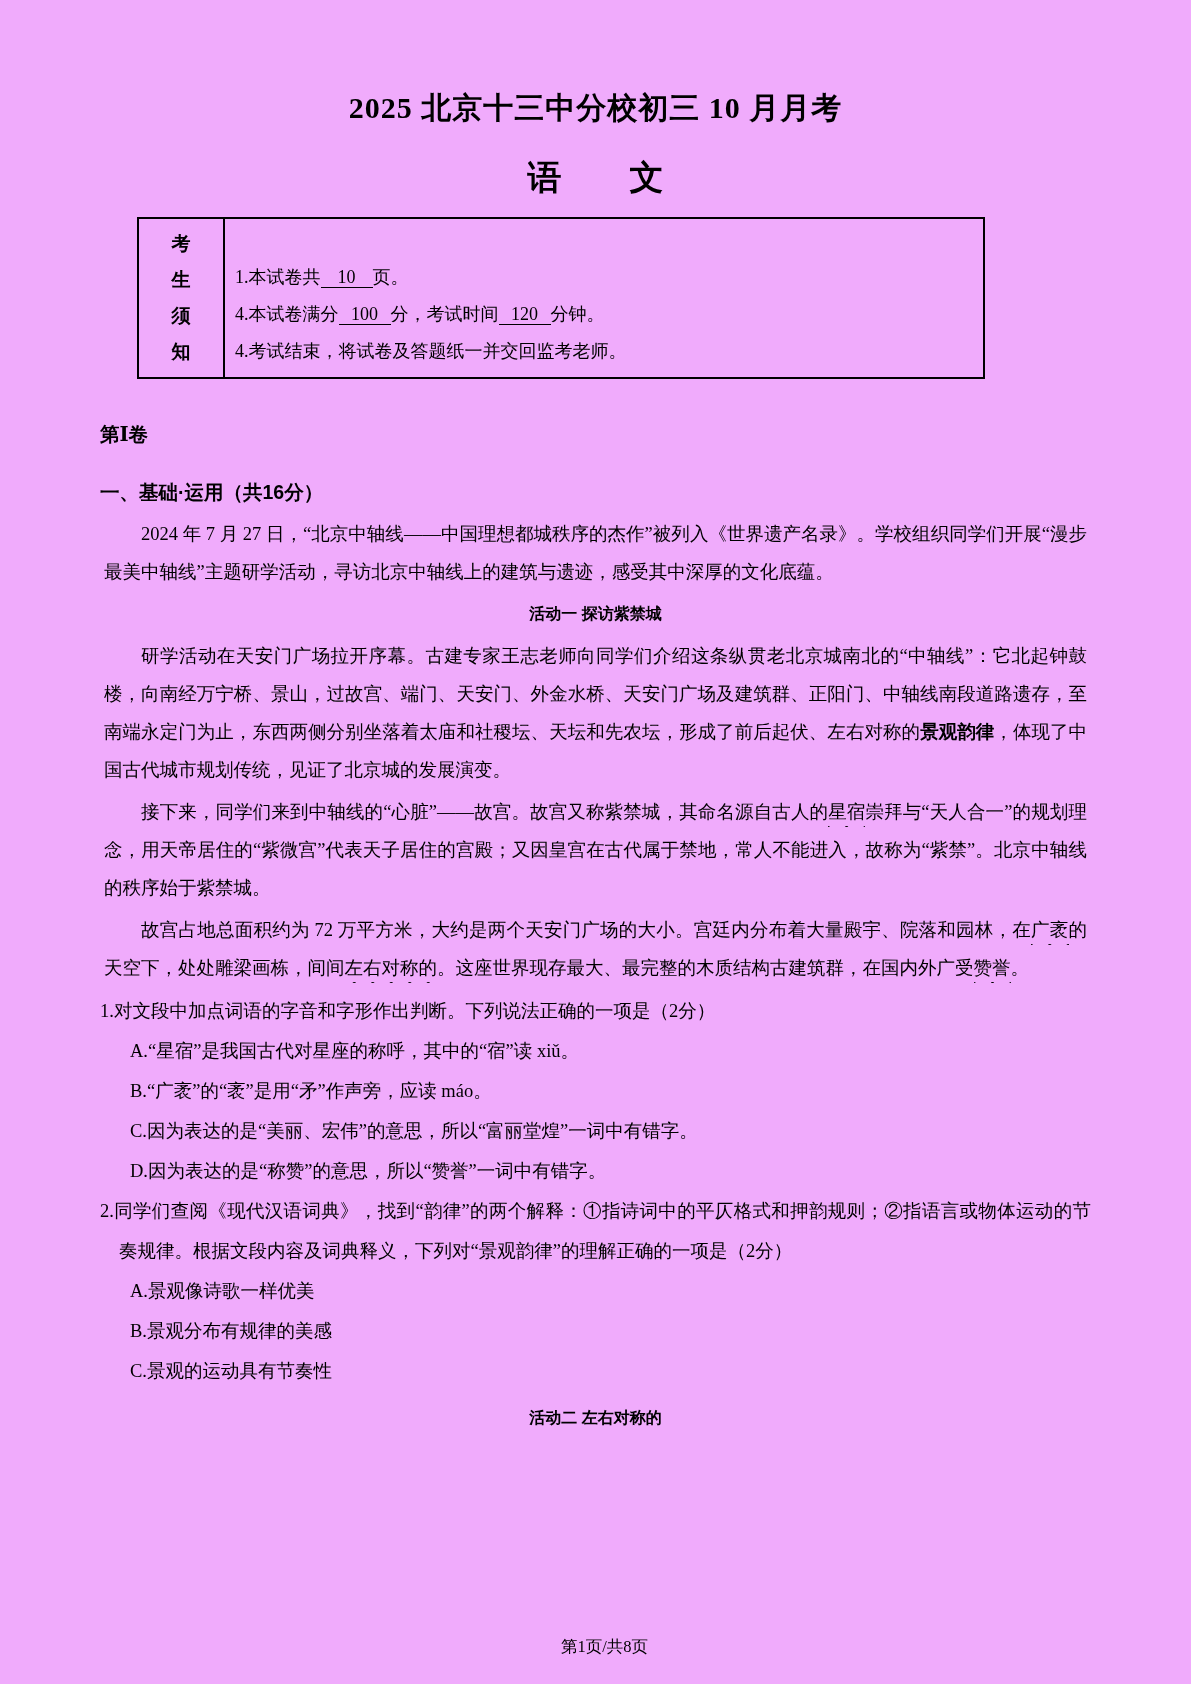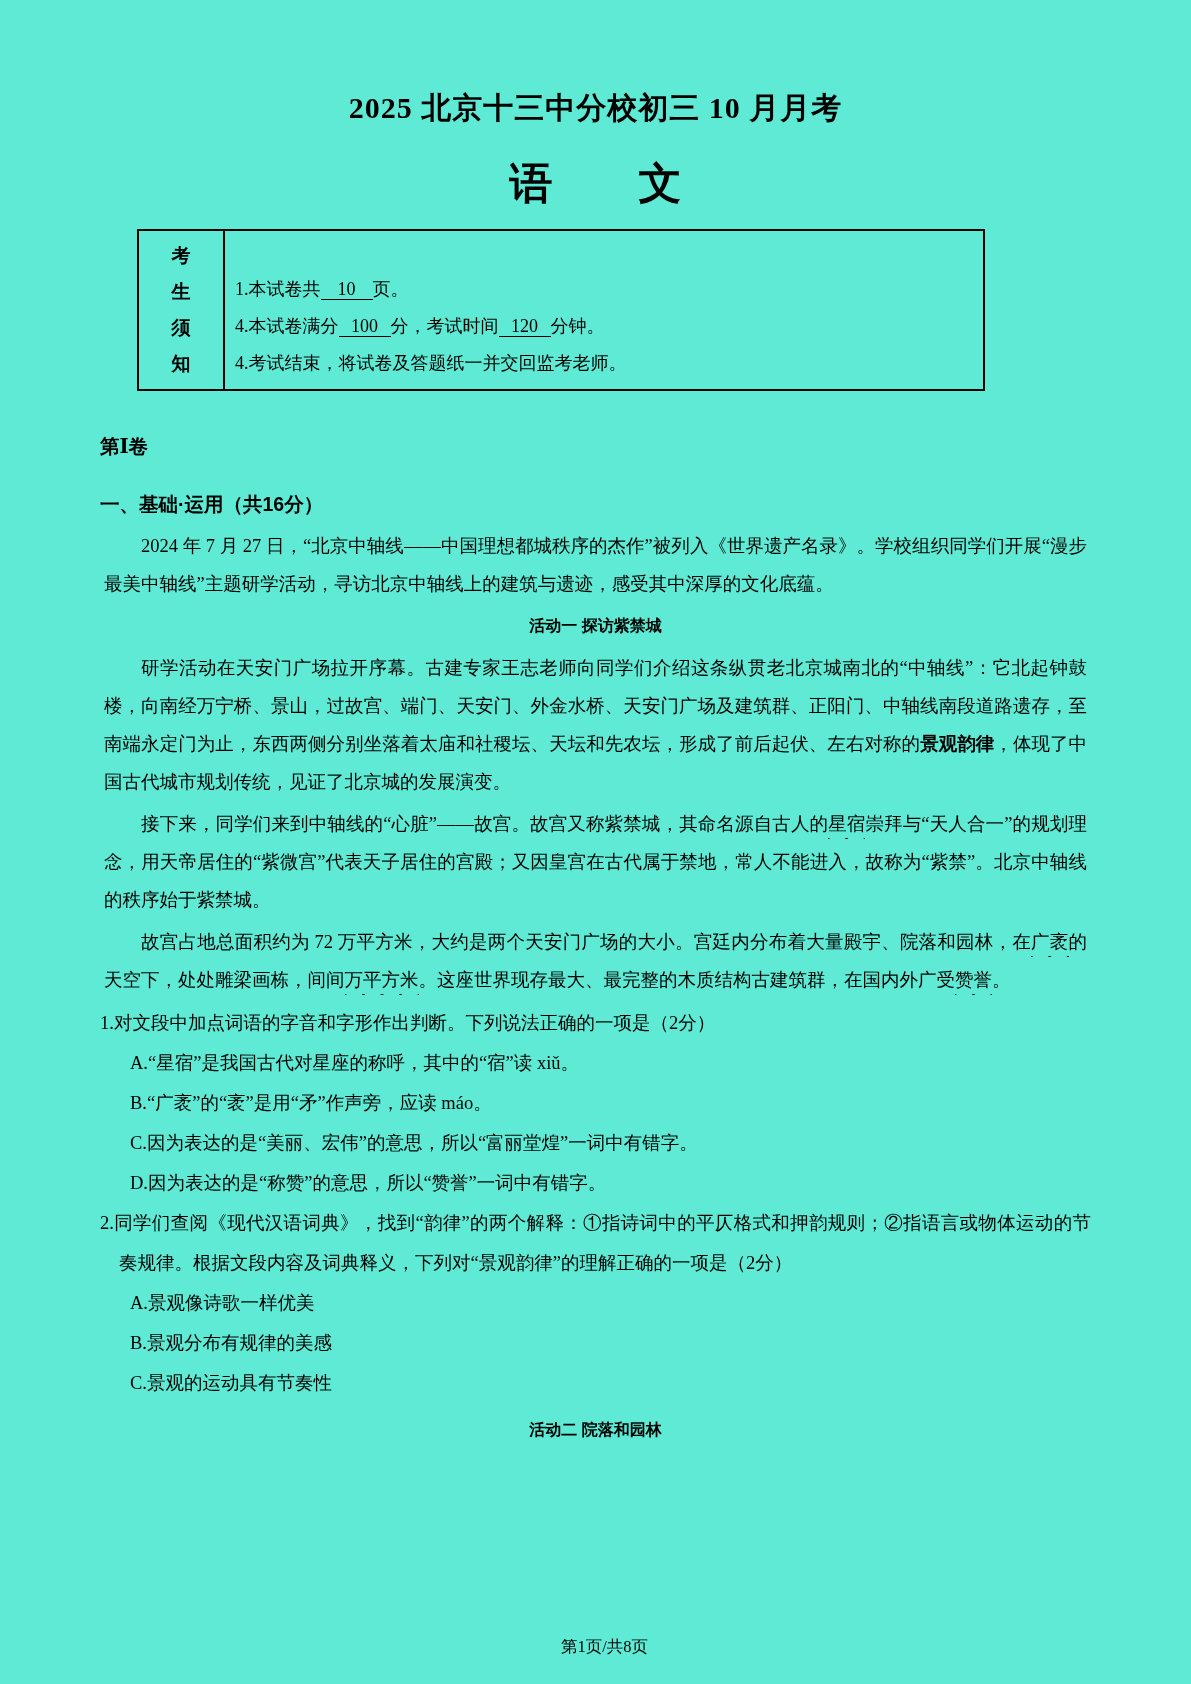--- a/index.html
+++ b/index.html
@@ -1,37 +1,37 @@
 <!DOCTYPE html>
 <html lang="zh"><head>
 <meta charset="utf-8">
 <style>
   html,body { margin:0; padding:0; background:#e8e8e8; }
   .page {
     position: relative;
     width: 1191px; height: 1684px;
     margin: 0 auto;
-    background: #5eead4;
+    background: #f0abfc;
     color: #000;
     font-family: "Liberation Serif", "DejaVu Serif", serif;
     font-size: 18.5px;
     overflow: hidden;
   }
   .content { margin: 0 100px; }
 
   .exam-title {
     margin: 0; padding-top: 88px;
     text-align: center;
     font-size: 30px; font-weight: bold;
     letter-spacing: 1px;
   }
   .subject-title {
     margin: 26px 0 0 0;
     text-align: center;
-    font-size: 43px; font-weight: bold;
+    font-size: 34px; font-weight: bold;
   }
   .volume-line {
     margin-top: 24px;
     text-align: center;
     font-size: 19px; font-weight: bold;
     letter-spacing: 2px;
   }
 
   .notice-table {
     margin: 16px 0 0 37px;
@@ -143,36 +143,36 @@
 
     <p class="para">
       <span>研学活动在天安门广场拉开序幕。古建专家王志老师向同学们介绍这条纵贯老北京城南北的“中轴线”：它北起钟鼓楼，向南经万宁桥、景山，过故宫、端门、天安门、外金水桥、天安门广场及建筑群、正阳门、中轴线南段道路遗存，至南端永定门为止，东西两侧分别坐落着太庙和社稷坛、天坛和先农坛，形成了前后起伏、左右对称的</span><span class="bold-inline">景观韵律</span><span>，体现了中国古代城市规划传统，见证了北京城的发展演变。</span>
     </p>
 
     <p class="para">
       <span>接下来，同学们来到中轴线的“心脏”——故宫。故宫又称紫禁城，其命名源自古人的</span><span class="em-dot">星宿</span><span>崇拜与“天人合一”的规划理念，用天帝居住的“紫微宫”代表天子居住的宫殿；又因皇宫在古代属于禁地，常人不能进入，故称为“紫禁”。北京中轴线的秩序始于紫禁城。</span>
     </p>
 
     <p class="para">
-      <span>故宫占地总面积约为 72 万平方米，大约是两个天安门广场的大小。宫廷内分布着大量殿宇、院落和园林，在</span><span class="em-dot">广袤</span><span>的天空下，处处雕梁画栋，间间</span><span class="em-dot">万平方米</span><span>。这座世界现存最大、最完整的木质结构古建筑群，在国内外广受</span><span class="em-dot">赞誉</span><span>。</span>
+      <span>故宫占地总面积约为 72 万平方米，大约是两个天安门广场的大小。宫廷内分布着大量殿宇、院落和园林，在</span><span class="em-dot">广袤</span><span>的天空下，处处雕梁画栋，间间</span><span class="em-dot">左右对称的</span><span>。这座世界现存最大、最完整的木质结构古建筑群，在国内外广受</span><span class="em-dot">赞誉</span><span>。</span>
     </p>
 
     <p class="q-stem">1.对文段中加点词语的字音和字形作出判断。下列说法正确的一项是（2分）</p>
     <div>
       <div class="option">A.“星宿”是我国古代对星座的称呼，其中的“宿”读 xiǔ。</div>
       <div class="option">B.“广袤”的“袤”是用“矛”作声旁，应读 máo。</div>
       <div class="option">C.因为表达的是“美丽、宏伟”的意思，所以“富丽堂煌”一词中有错字。</div>
       <div class="option">D.因为表达的是“称赞”的意思，所以“赞誉”一词中有错字。</div>
     </div>
 
     <p class="q-stem hanging">2.同学们查阅《现代汉语词典》，找到“韵律”的两个解释：①指诗词中的平仄格式和押韵规则；②指语言或物体运动的节奏规律。根据文段内容及词典释义，下列对“景观韵律”的理解正确的一项是（2分）</p>
     <div>
       <div class="option">A.景观像诗歌一样优美</div>
       <div class="option">B.景观分布有规律的美感</div>
       <div class="option">C.景观的运动具有节奏性</div>
     </div>
 
-    <h3 class="activity-title hei" style="margin-top:8px;">活动二 院落和园林</h3>
+    <h3 class="activity-title hei" style="margin-top:8px;">活动二 左右对称的</h3>
 
   </div>
 
   <div class="footer">第1页/共8页</div>
 </div>
 
 </body></html>

